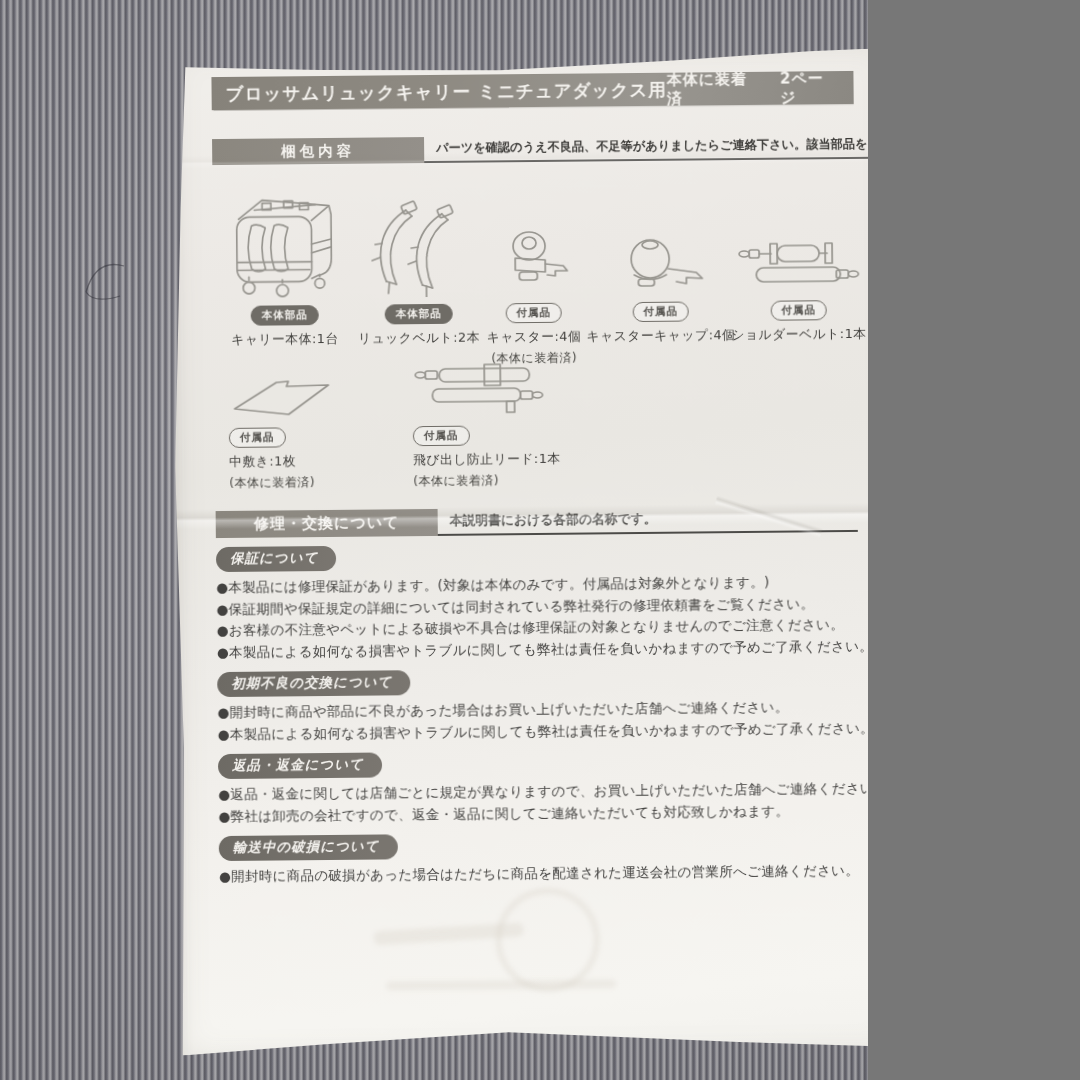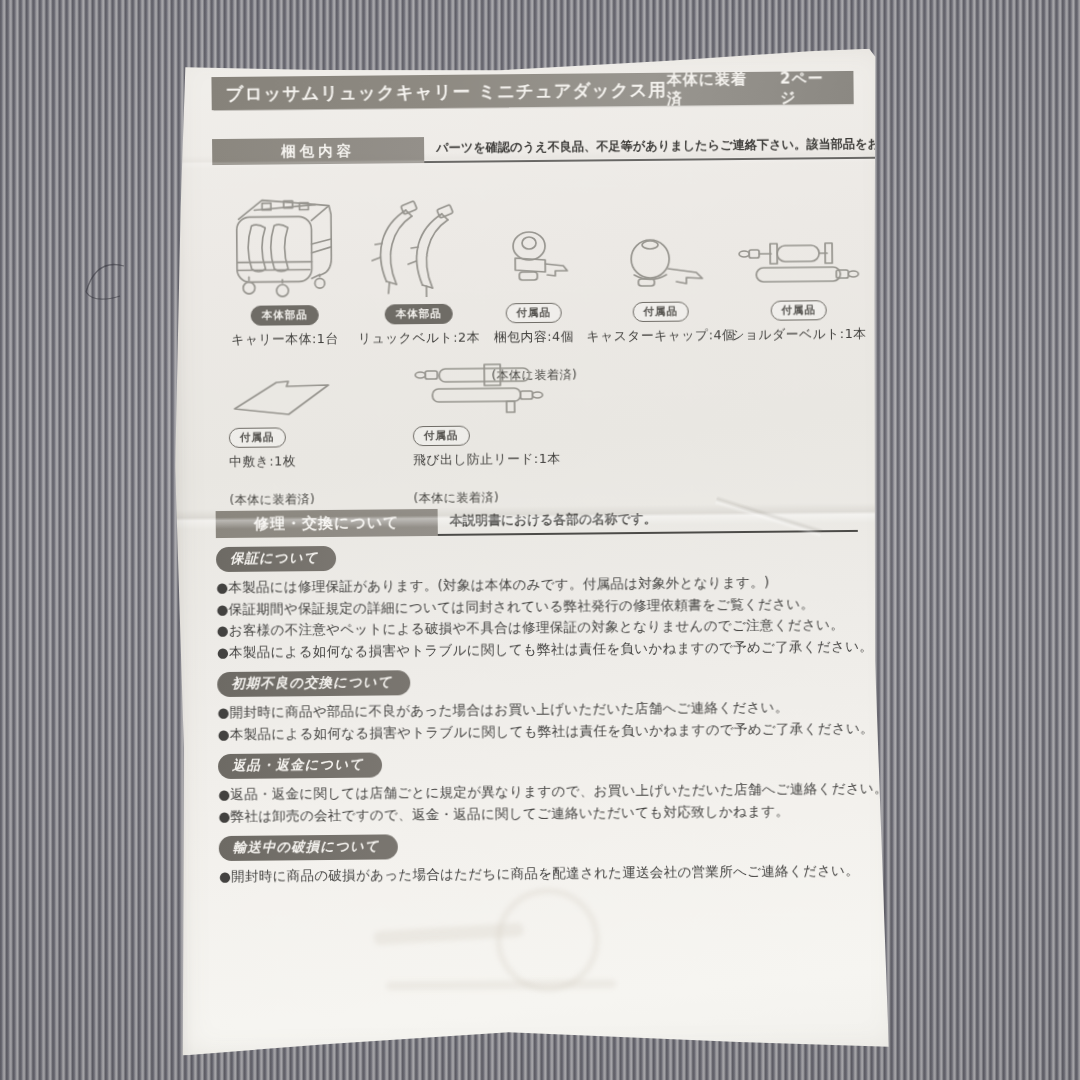--- a/index.html
+++ b/index.html
@@ -1,17 +1,17 @@
 <!DOCTYPE html>
 <html><head>
 <meta charset="utf-8">
 <style>
   html,body{margin:0;padding:0;background:#777;}
   .photo{
-    position:relative;width:1080px;height:1080px;overflow:hidden;
+    position:relative;width:868px;height:1080px;overflow:hidden;
     font-family:"DejaVu Sans","Liberation Sans",sans-serif;
     background-color:#8e8e93;
     background-image:
       repeating-linear-gradient(90deg,
         #5e5d66 0px,#6f6f79 1.6px,#a2a1a6 3.2px,#b1b0b4 4.4px,#8c8c92 5.4px,#5e5d66 6.6px),
       repeating-linear-gradient(0deg,
         rgba(255,255,255,0.05) 0 2px, rgba(0,0,0,0.045) 2px 5px);
   }
   .photo::after{
     content:"";position:absolute;inset:0;pointer-events:none;
@@ -71,21 +71,21 @@
   .row2{top:318px;left:56px;}
   .pitem{display:flex;flex-direction:column;align-items:center;text-align:center;}
   .pitem .art{display:flex;align-items:flex-end;justify-content:center;margin-bottom:7px;}
   .row1 .pitem .art{height:118px;}
   .row2 .pitem .art{height:56px;}
   .badge{display:inline-block;font-size:10.5px;font-weight:bold;line-height:1.5;
     padding:1px 10px;border-radius:10px;letter-spacing:1px;}
   .badge.solid{background:#6f6c66;color:#f4f2ee;border:1.5px solid #6f6c66;}
   .badge.outline{background:rgba(255,255,255,0.25);color:#55534f;border:1.5px solid #6f6c66;}
   .plabel{font-size:12.8px;color:#403f3c;margin-top:6px;letter-spacing:0.5px;white-space:nowrap;}
-  .psub{font-size:12px;color:#484743;margin-top:21px;letter-spacing:0.5px;white-space:nowrap;}
+  .psub{font-size:12px;color:#484743;margin-top:4px;letter-spacing:0.5px;white-space:nowrap;}
   .row2 .pitem{margin-right:34px;align-items:flex-start;text-align:left;}
   svg.line{stroke:#97958f;fill:none;stroke-width:1.7;stroke-linecap:round;stroke-linejoin:round;}
   
   .notices{position:absolute;left:42px;top:500px;width:652px;z-index:3;}
   .pill{
     display:table;background:linear-gradient(100deg,#6d6a64,#7a7670);
     color:#f5f3ef;font-size:13.5px;font-weight:bold;font-style:italic;
     padding:3px 18px 4px 14px;border-radius:14px;letter-spacing:1px;
     margin:0 0 5px 0;
   }
@@ -171,21 +171,21 @@
         <span class="art">
           <svg class="line" width="80" height="72" viewBox="0 0 80 72">
             <ellipse cx="36" cy="22" rx="16" ry="14"></ellipse>
             <ellipse cx="36" cy="19" rx="7" ry="6"></ellipse>
             <path d="M22,34 L52,36 L52,48 L22,46 Z"></path>
             <rect x="26" y="48" width="18" height="8" rx="3"></rect>
             <path d="M52,40 L70,42 L74,47 L62,47 L62,52 L54,51"></path>
           </svg>
         </span>
         <span class="badge outline">付属品</span>
-        <span class="plabel">梱包内容:4個</span>
+        <span class="plabel">キャスター:4個</span>
         <span class="psub">(本体に装着済)</span>
       </div>
       <div class="pitem" style="width:150px;">
         <span class="art">
           <svg class="line" width="100" height="62" viewBox="0 0 100 62">
             <circle cx="40" cy="26" r="19"></circle>
             <ellipse cx="40" cy="12" rx="8" ry="4"></ellipse>
             <path d="M24,42 Q40,51 56,42"></path>
             <rect x="28" y="46" width="16" height="7" rx="3"></rect>
             <path d="M58,36 L86,40 L92,46 L76,45 L76,51 L66,49"></path>

